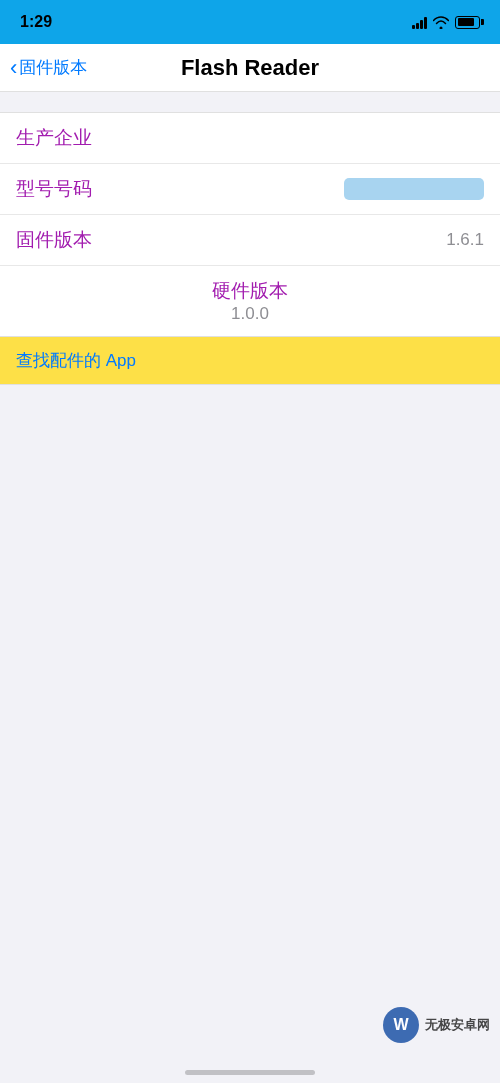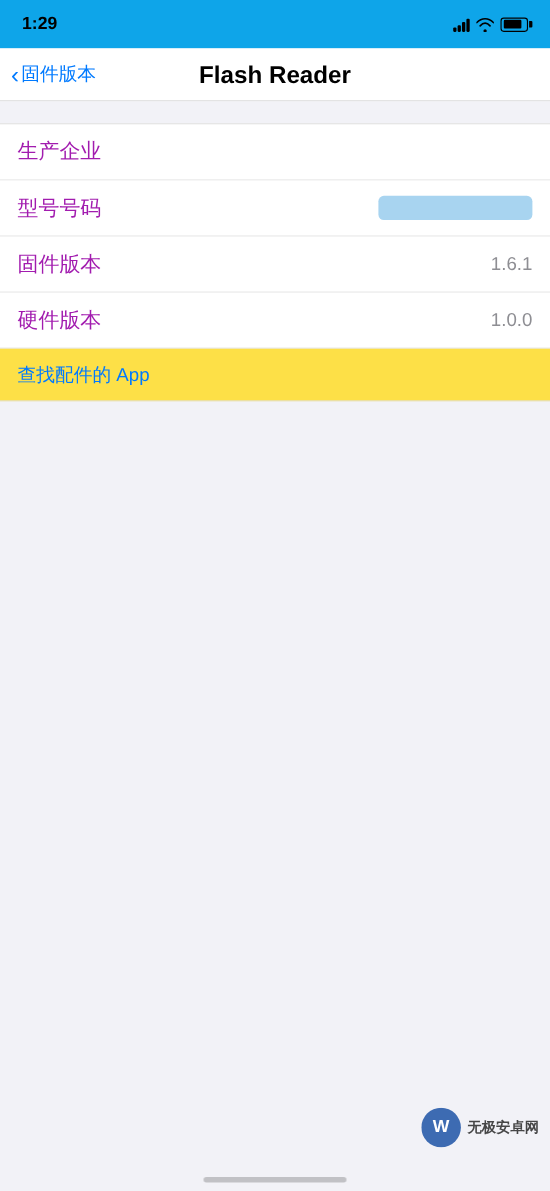--- a/index.html
+++ b/index.html
@@ -119,20 +119,21 @@
     .settings-row {
       display: flex;
       align-items: center;
       justify-content: space-between;
       padding: 12px 16px;
       min-height: 48px;
       border-bottom: 1px solid #e8e8e8;
     }
     .settings-row:last-child {
       border-bottom: none;
+      flex-direction: column;
     }
 
     .row-label {
       font-size: 19px;
       color: #a21caf;
     }
 
     .row-value {
       font-size: 17px;
       color: #8e8e93;

